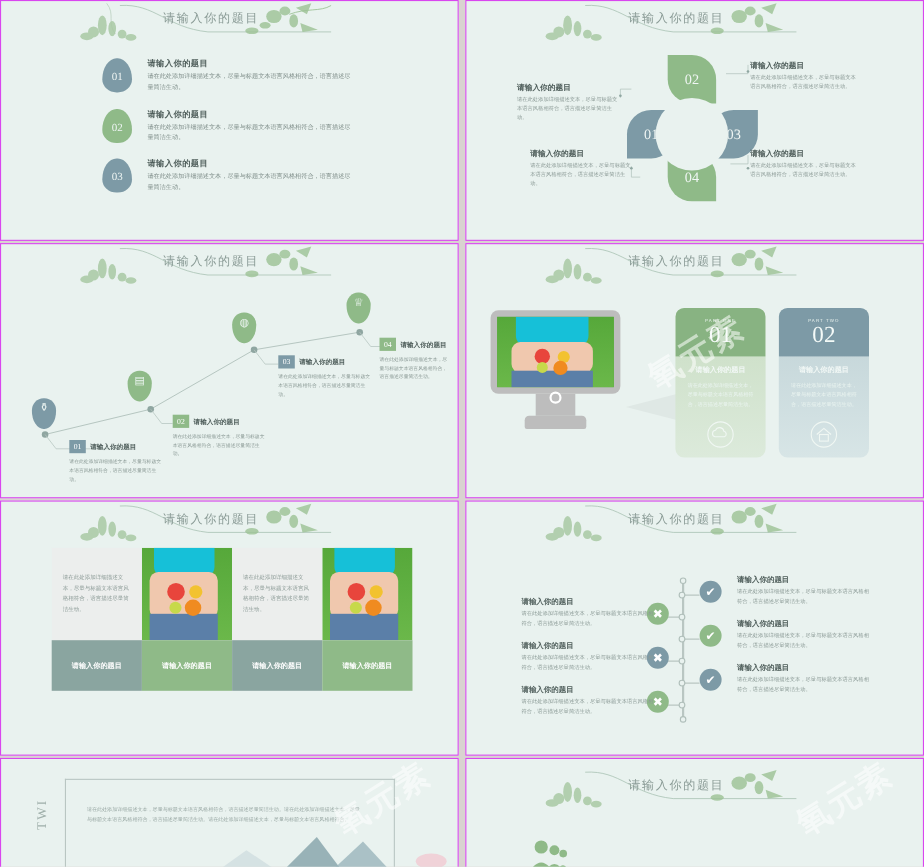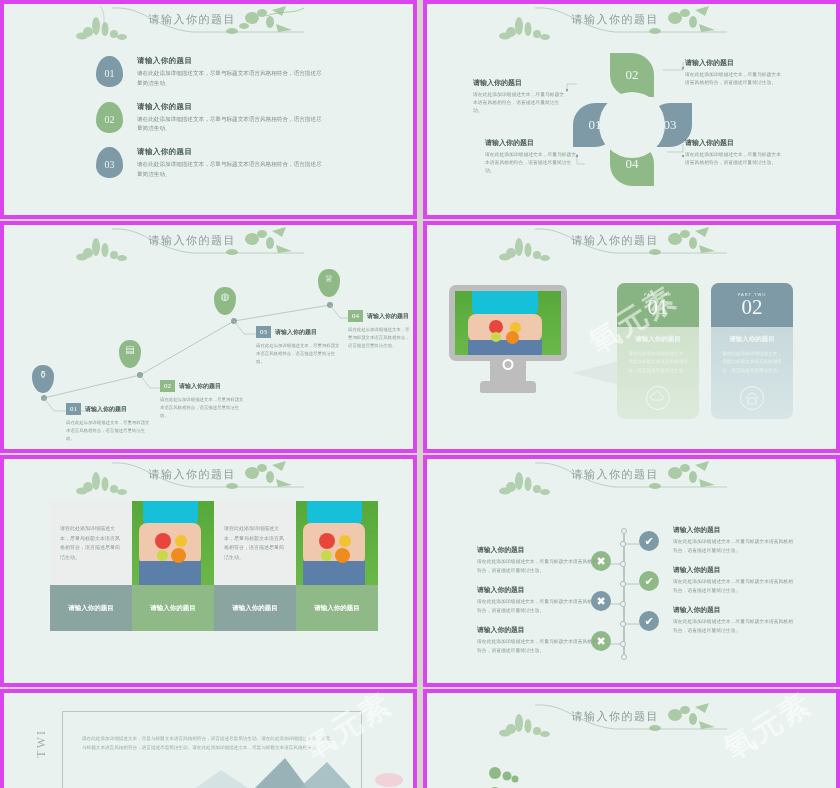--- a/index.html
+++ b/index.html
@@ -15,21 +15,21 @@
     grid-template-columns: 417px 417px;
     grid-template-rows: 219px 232px 232px 105px;
     column-gap: 6px;
     row-gap: 2px;
     padding-left: 0px;
   }
   .slide {
     position: relative;
     background: #e9f2ef;
     overflow: hidden;
-    border: 4px solid #d946ef;
+    border: 1px solid #d946ef;
   }
   
   .hdr { position: absolute; left: 0; top: 0; width: 100%; height: 46px; }
   .hdr .title {
     position: absolute; left: 46%; top: 8px; transform: translateX(-50%);
     font-size: 11px; color: #8a9b96; letter-spacing: 1.5px; white-space: nowrap;
   }
   .hdr svg { position: absolute; left: 0; top: 0; }
   
   .drop-row { display: flex; align-items: flex-start; margin-bottom: 13px; }

